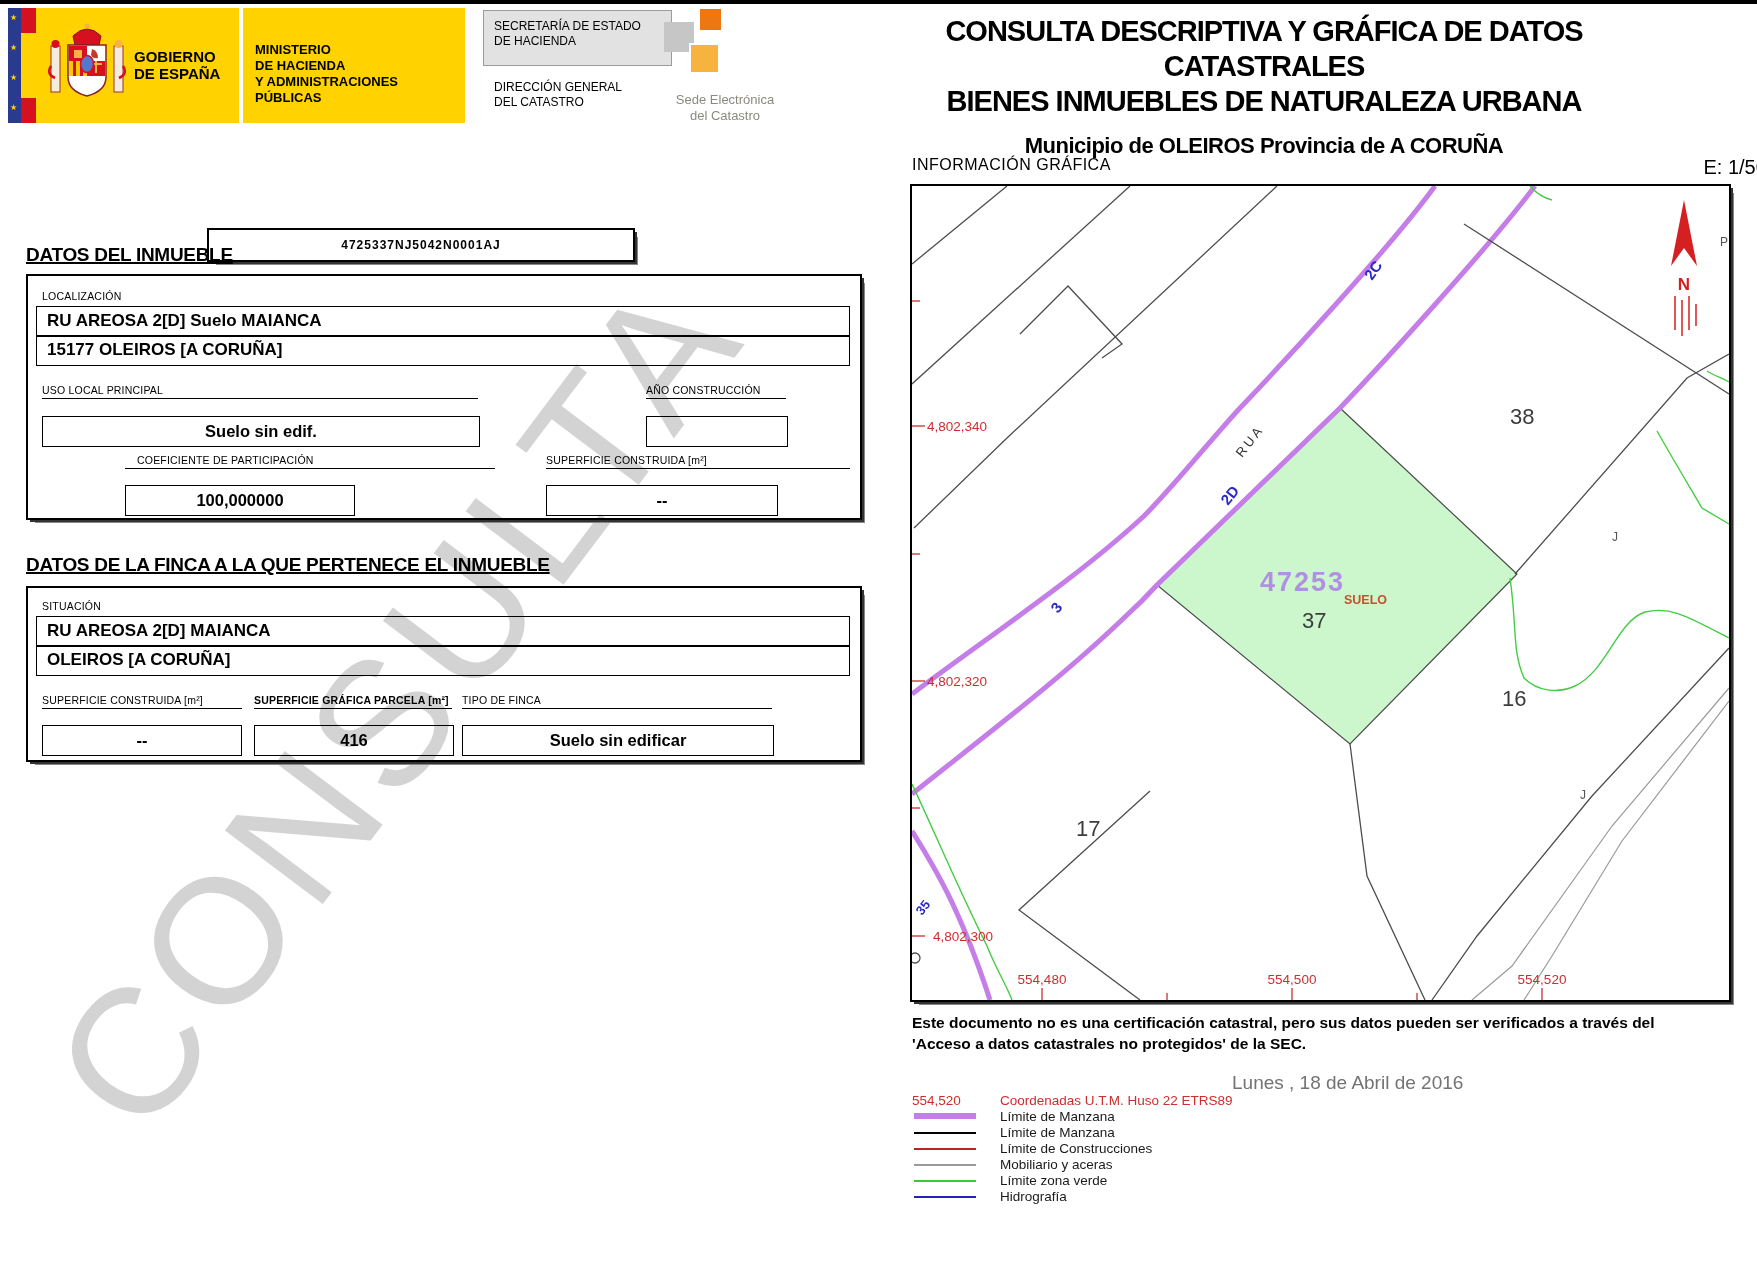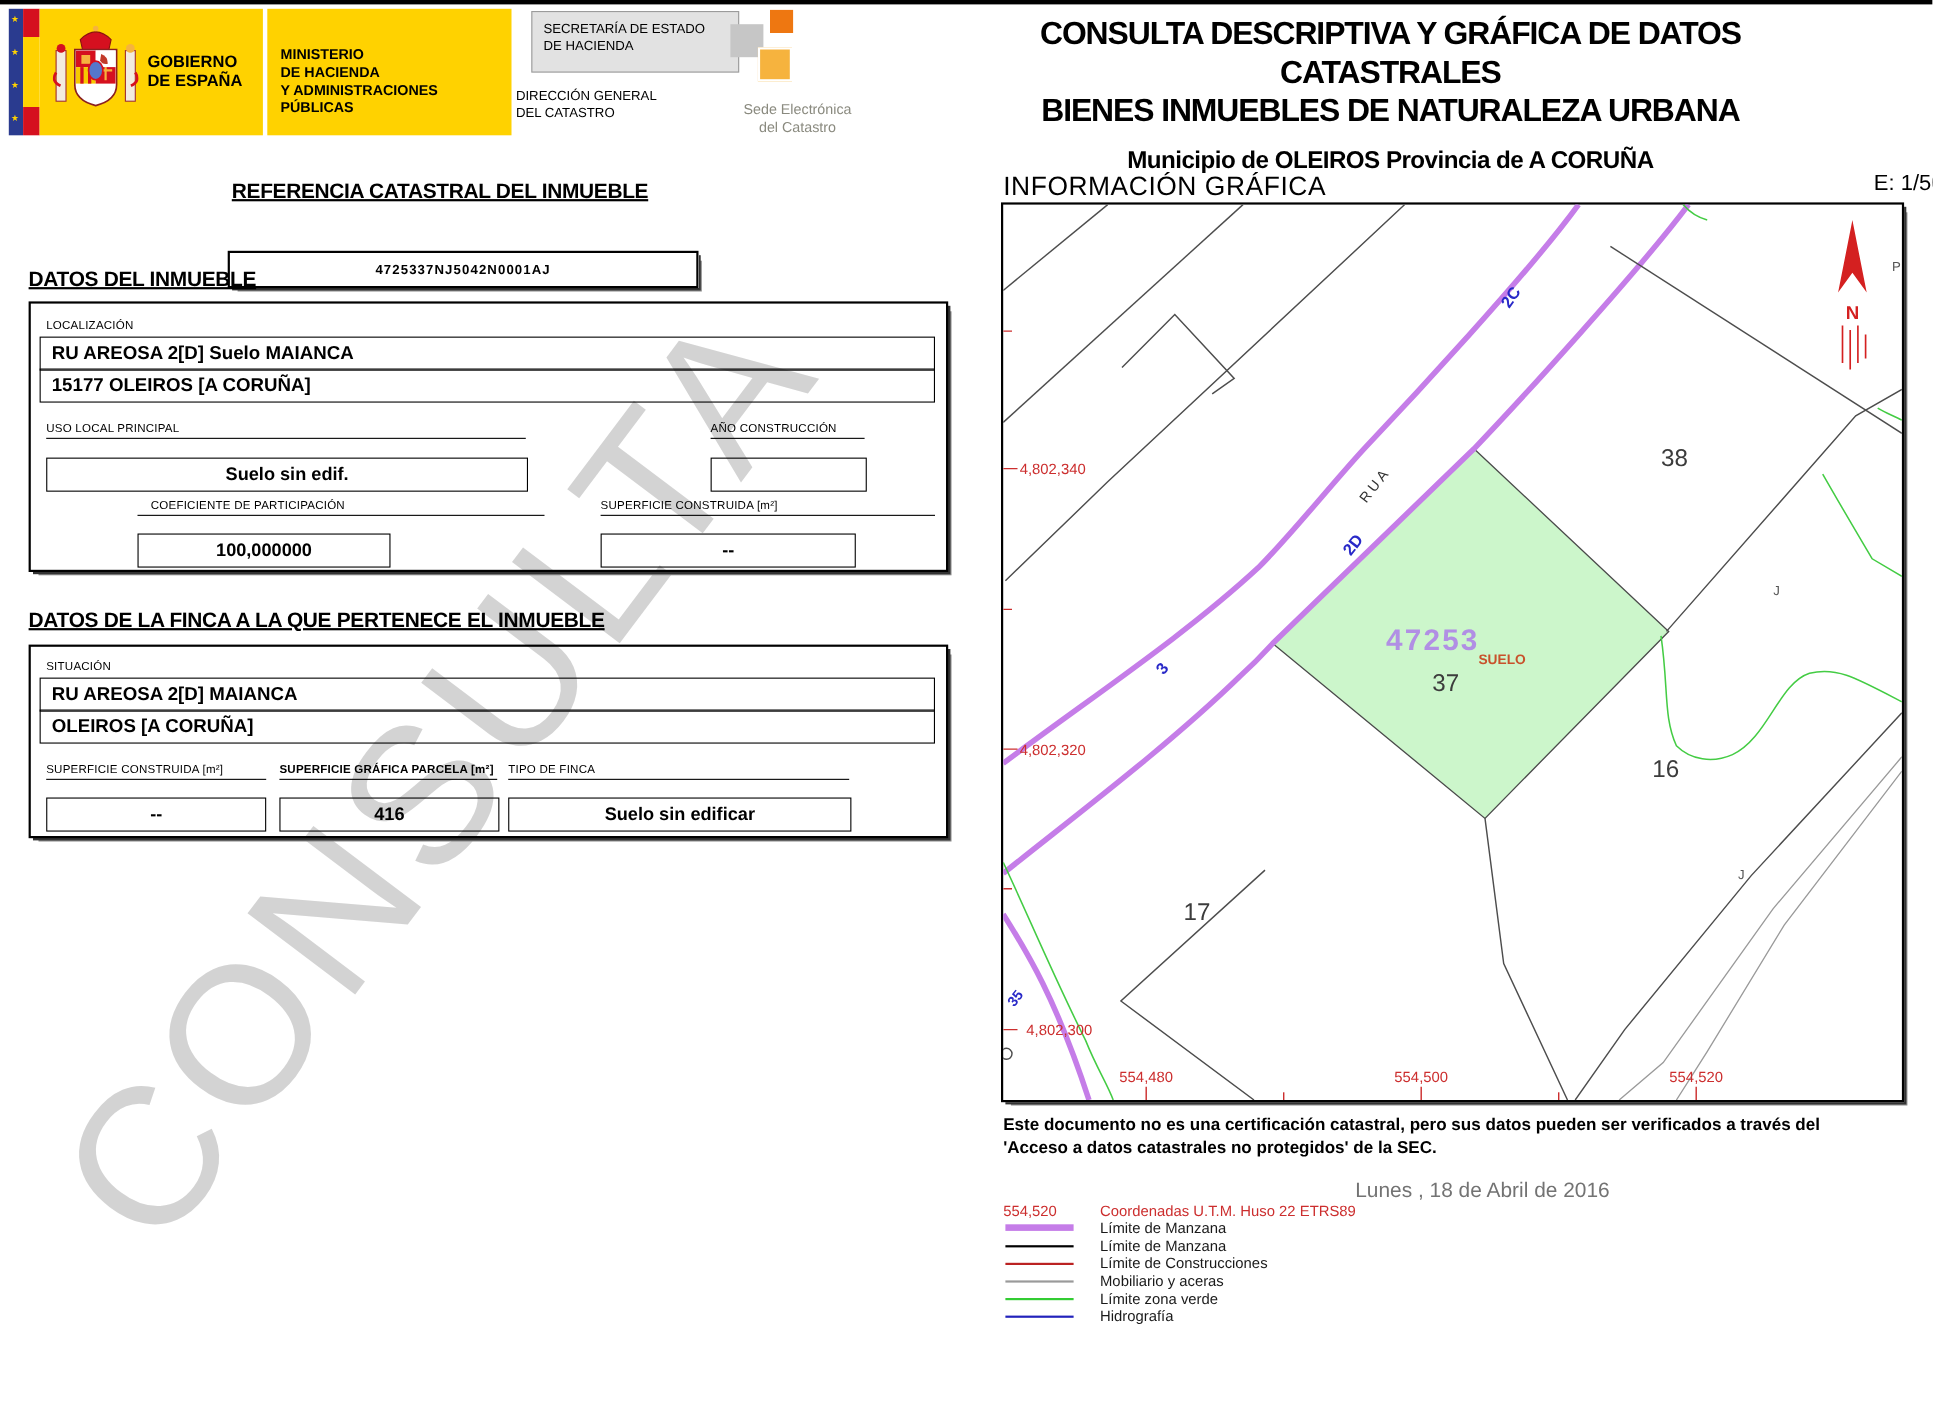--- a/index.html
+++ b/index.html
@@ -14,21 +14,21 @@
   #flag-eu span{position:absolute;left:2px;color:#ffd200;font-size:8px;line-height:8px;}
   #flag-es{left:13px;top:0;width:15px;height:115px;
     background:linear-gradient(180deg,#d5101f 0 22%,#ffd200 22% 78%,#d5101f 78% 100%);}
   .ybox{background:#ffd200;top:8px;height:115px;text-decoration:underline;}
   #ybox1{left:36px;width:203px;}
   #ybox2{left:243px;width:222px;}
   #gob-text{left:98px;top:40px;font-weight:bold;font-size:15px;line-height:17px;white-space:pre-line;}
   #min-text{left:12px;top:34px;font-weight:bold;font-size:13px;line-height:16px;white-space:pre-line;}
   #graybox{left:483px;top:10px;width:187px;height:54px;background:#e2e2e2;border:1px solid #9b9b9b;}
   #sec-text{left:10px;top:8px;font-size:12px;line-height:15px;white-space:pre-line;}
-  #dir-text{left:469px;top:80px;font-size:12px;line-height:15px;white-space:pre-line;}
+  #dir-text{left:494px;top:80px;font-size:12px;line-height:15px;white-space:pre-line;}
   #sede{left:652px;top:6px;width:146px;height:122px;}
   .sq{position:absolute;}
   #sq-gray{left:12px;top:16px;width:30px;height:30px;background:#c6c6c6;}
   #sq-orange{left:48px;top:3px;width:21px;height:21px;background:#ee7711;}
   #sq-amber{left:37px;top:37px;width:27px;height:27px;background:#f6b33e;border:2px solid #fff;}
   #sede-text{left:0;top:86px;width:146px;text-align:center;font-size:13px;line-height:16px;color:#8a8a7f;white-space:pre-line;}
 
   
   #title{left:846px;top:14px;width:836px;text-align:center;}
   .t-big{font-weight:bold;font-size:29px;line-height:35px;letter-spacing:-1px;}
@@ -49,21 +49,21 @@
   .flabel.rule{border-bottom:1px solid #000;padding-bottom:2px;}
   .fieldrow{border:1px solid #000;font-weight:bold;font-size:17px;line-height:28px;padding-left:10px;background:transparent;}
   .vbox{border:1px solid #000;text-align:center;font-weight:bold;font-size:16.5px;line-height:29px;background:transparent;margin-top:16px;}
 
   
   #watermark{left:95px;top:1010px;height:190px;font-size:178px;line-height:190px;letter-spacing:8px;
              color:rgba(150,150,150,0.42);transform:rotate(-53deg);transform-origin:left center;
              white-space:nowrap;z-index:0;}
 
   
-  #ig-heading{left:912px;top:156px;font-size:24px;letter-spacing:0.5px;}
+  #ig-heading{left:912px;top:156px;font-size:16px;letter-spacing:0.5px;}
   #escala{left:1578px;top:156px;width:200px;text-align:right;font-size:20px;}
   #map{left:910px;top:184px;width:817px;height:814px;border:2px solid #000;background:#fff;
        box-shadow:3px 3px 0 -1px #333,6px 6px 0 -3px #888;}
   #map svg{display:block;}
 
   
   #disclaimer{left:912px;top:1012px;width:790px;font-weight:bold;font-size:15.5px;line-height:21px;}
   #legend{left:912px;top:1092px;width:560px;}
   .leg-row{position:relative;height:16px;}
   .leg-sample{position:absolute;left:0;top:1px;width:70px;font-size:13.5px;}
@@ -135,23 +135,20 @@
     <div id="sede-text" class="abs">Sede Electrónica
 del Catastro</div>
   </div>
 
   <div id="title" class="abs">
     <div class="t-big">CONSULTA DESCRIPTIVA Y GRÁFICA DE DATOS CATASTRALES</div>
     <div class="t-big">BIENES INMUEBLES DE NATURALEZA URBANA</div>
     <div class="t-small">Municipio de OLEIROS Provincia de A CORUÑA</div>
   </div>
 
-  <div id="ref-heading" class="abs">
-    <span class="uhead">REFERENCIA CATASTRAL DEL INMUEBLE</span>
-  </div>
   <div id="ref-box" class="abs">4725337NJ5042N0001AJ</div>
 
   <div id="h-inmueble" class="abs uhead">DATOS DEL INMUEBLE</div>
   <div id="box1" class="abs panel">
     <div class="abs flabel" style="left:14px;top:14px">LOCALIZACIÓN</div>
     <div class="abs fieldrow" style="left:8px;top:30px;width:802px;height:29px">RU AREOSA 2[D] Suelo MAIANCA</div>
     <div class="abs fieldrow" style="left:8px;top:59px;width:802px;height:29px">15177 OLEIROS [A CORUÑA]</div>
 
     <div class="abs flabel rule" style="left:14px;top:108px;width:436px">USO LOCAL PRINCIPAL</div>
     <div class="abs vbox" style="left:14px;top:124px;width:436px;height:29px">Suelo sin edif.</div>

